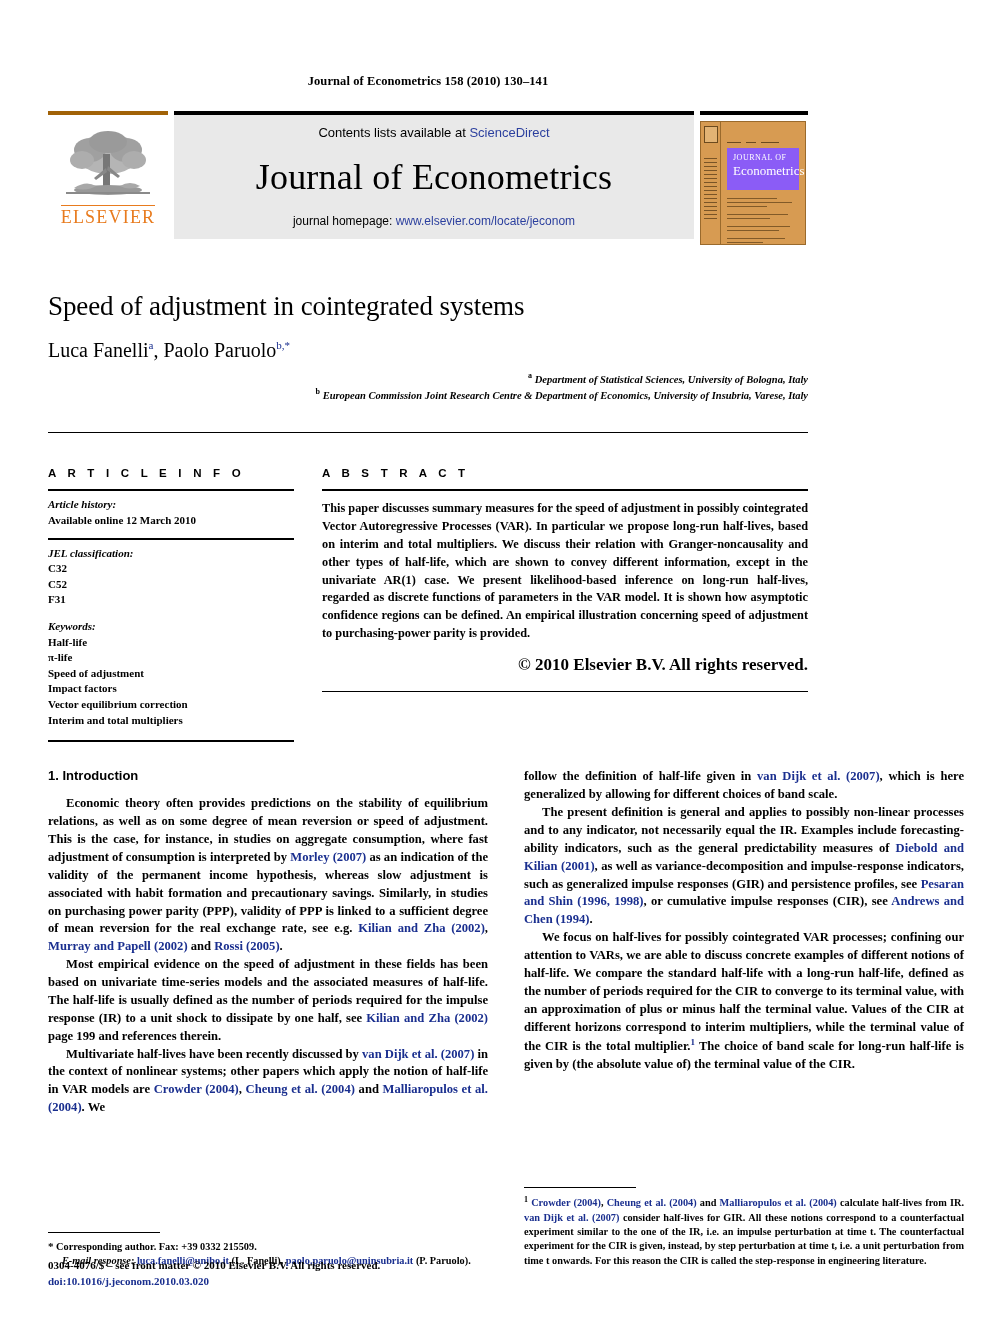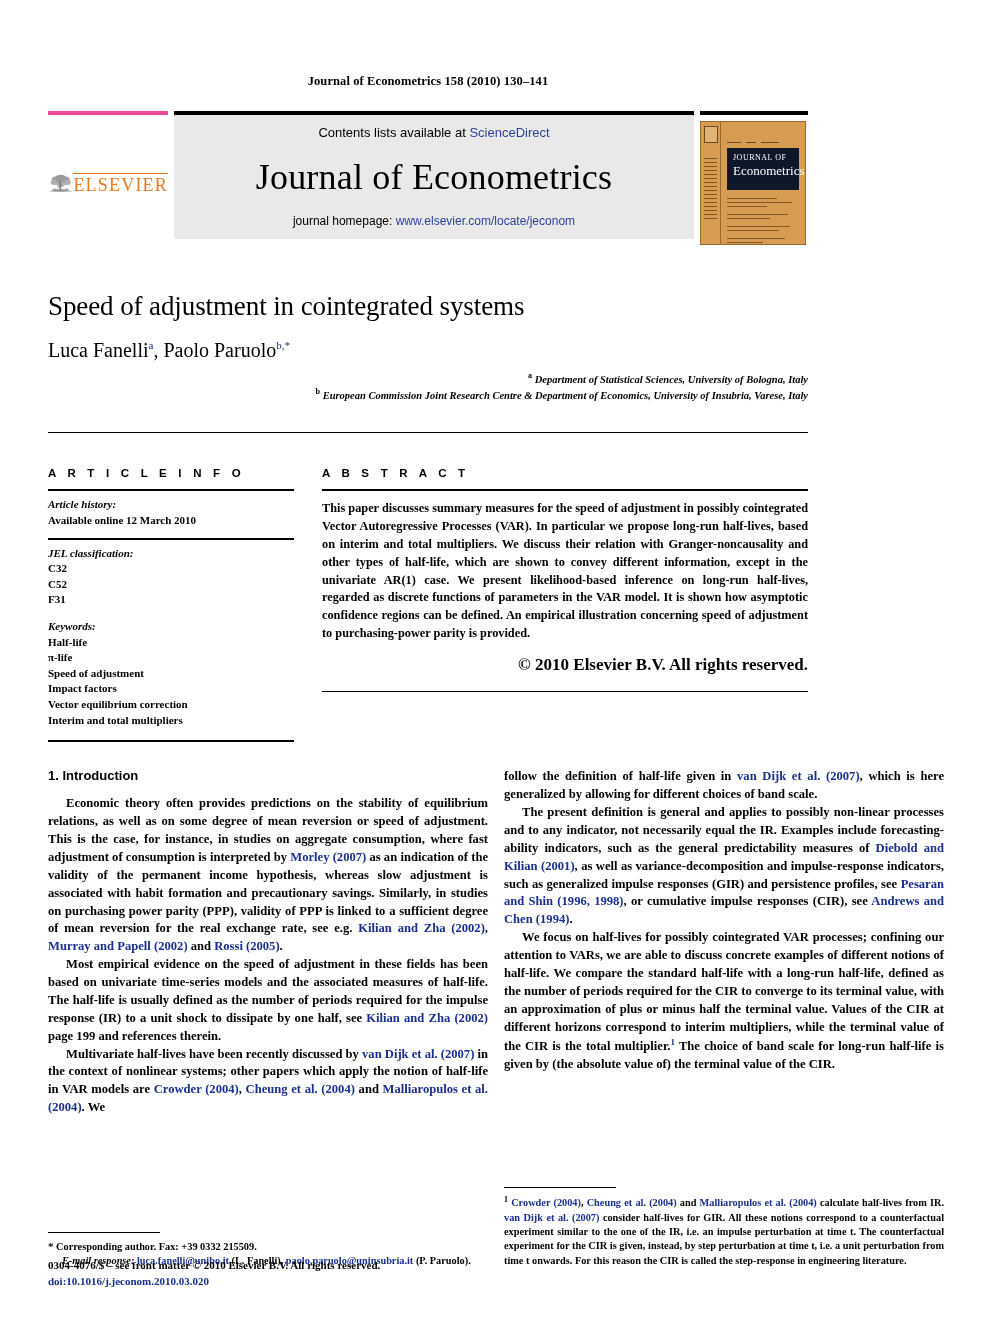--- a/index.html
+++ b/index.html
@@ -35,24 +35,24 @@
   
   .masthead {
     margin-top: 22px;
     display: flex;
     align-items: stretch;
     height: 128px;
   }
   .masthead-left {
     width: 120px;
     flex: 0 0 120px;
-    border-top: 4px solid #ec4899;
+    border-top: 4px solid #a16207;
     padding-top: 13px;
     display: flex;
-    flex-direction: row;
+    flex-direction: column;
     align-items: center;
     justify-content: flex-start;
   }
   .elsevier-tree {
     width: 96px;
     height: 76px;
     display: block;
   }
   .elsevier-word {
     font-family: "Liberation Serif", serif;
@@ -118,21 +118,21 @@
     position: absolute; left: 3px; top: 4px; width: 12px; height: 15px;
     border: 1px solid #6b4a1e;
     background: #e2b374;
   }
   .cover-spine-lines { position: absolute; left: 3px; top: 36px; width: 13px; }
   .cover-spine-lines i {
     display: block; height: 1px; background: #5a3c18; margin-bottom: 3px; opacity: .75;
   }
   .cover-purple {
     position: absolute; left: 26px; right: 6px; top: 26px; height: 42px;
-    background: #0f172a;
+    background: #8b5cf6;
   }
   .cover-purple .t1 {
     color: #fff; font-size: 8px; letter-spacing: .5px;
     margin: 6px 0 0 6px; line-height: 1;
   }
   .cover-purple .t2 {
     color: #fff; font-size: 13px; margin: 2px 0 0 6px; line-height: 1;
   }
   .cover-toplines { position: absolute; left: 26px; right: 6px; top: 10px; }
   .cover-toplines i { display: inline-block; height: 1px; background: #6b4a1e; margin-right: 5px; vertical-align: middle; }
@@ -197,21 +197,21 @@
     font-size: 17px;
     font-weight: bold;
     margin-top: 12px;
   }
   .abstract-bottom-rule { border-top: 1px solid #000; margin-top: 16px; }
 
   
   .body-cols {
     margin-top: 26px;
     display: flex;
-    gap: 16px;
+    gap: 36px;
   }
   .bcol { width: 440px; flex: 0 0 440px; position: relative; }
   h2.section {
     font-family: "Liberation Sans", sans-serif;
     font-size: 13px;
     font-weight: bold;
     margin: 0 0 12px 0;
   }
   .bcol p {
     font-size: 12.6px;

